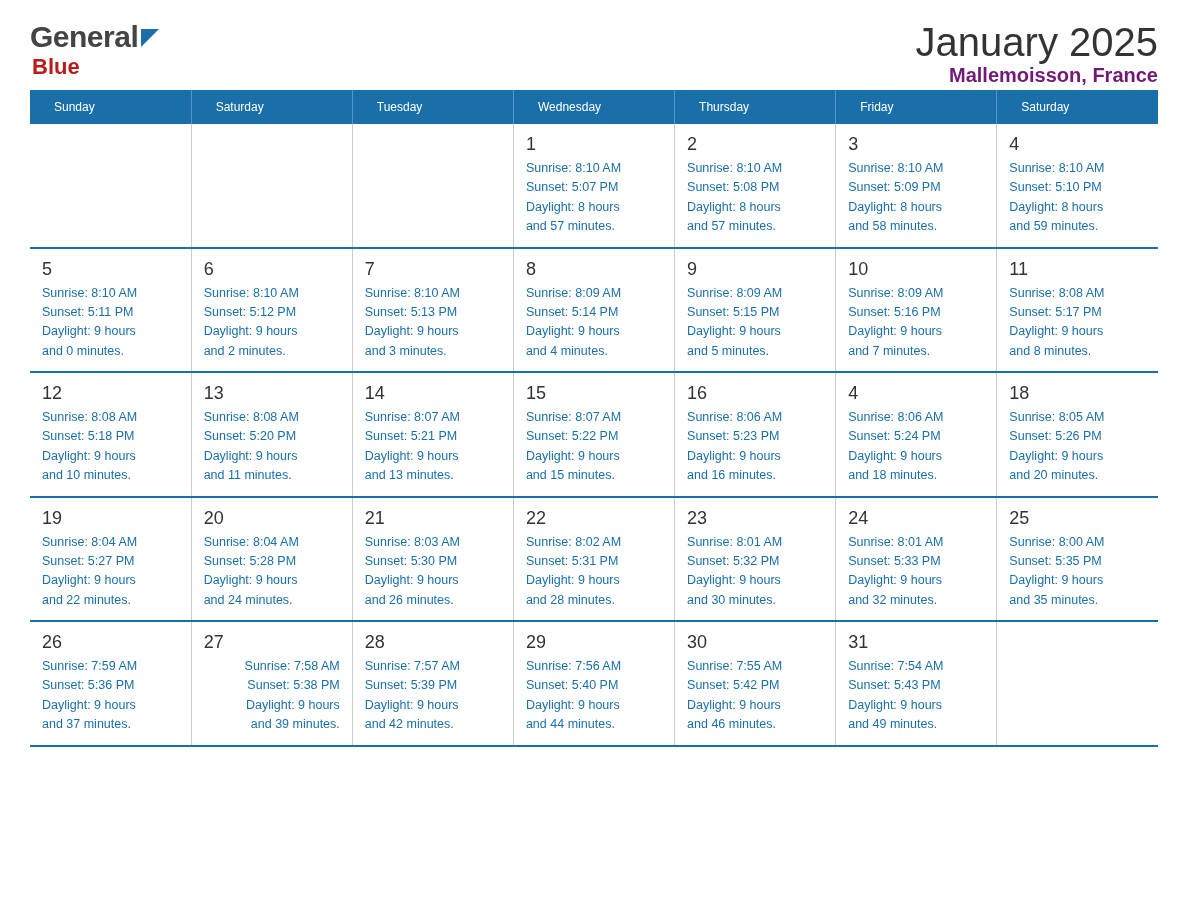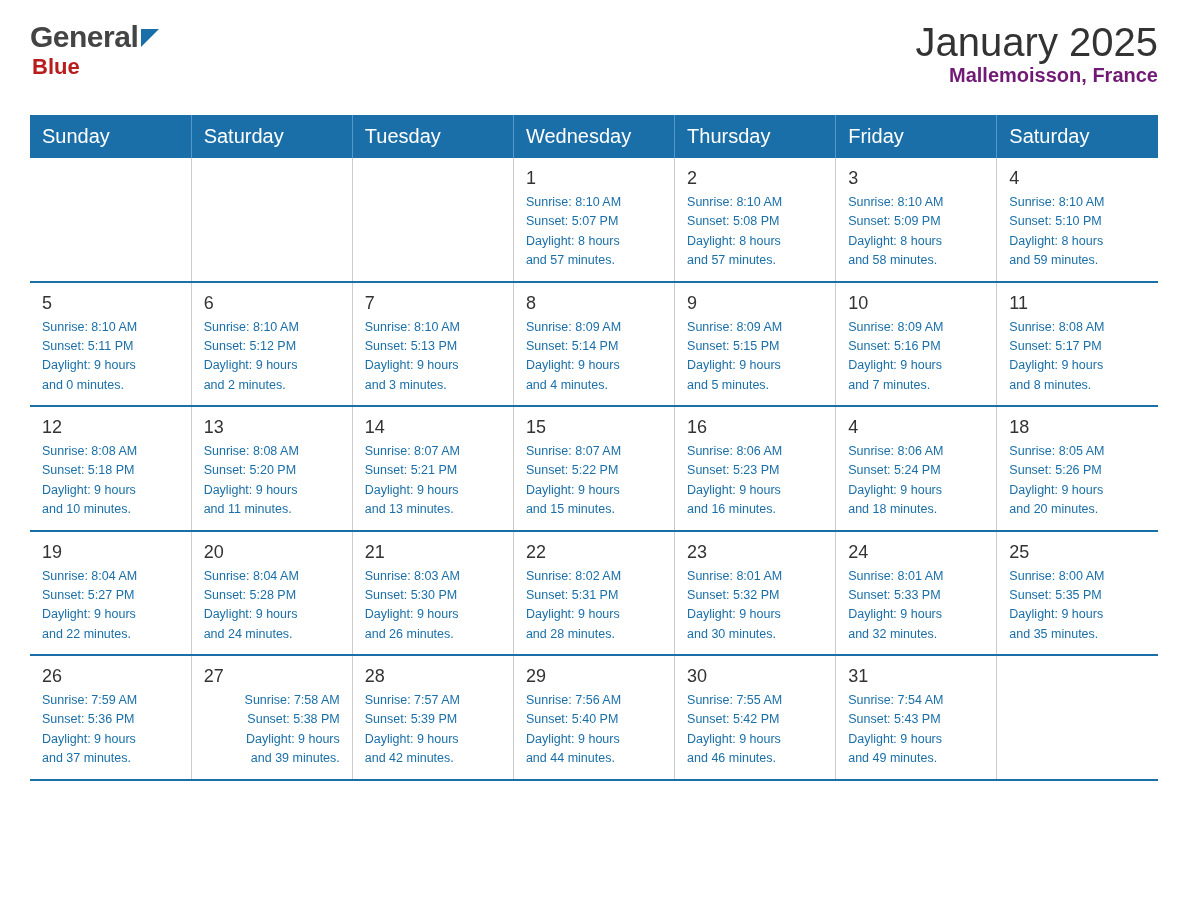--- a/index.html
+++ b/index.html
@@ -7,21 +7,21 @@
       background: #fff;
       font-family: Arial, sans-serif;
       width: 1188px;
       min-height: 918px;
       padding: 20px 30px;
     }
     .header {
       display: flex;
       justify-content: space-between;
       align-items: flex-start;
-      margin-bottom: 28px;
+      margin-bottom: 3px;
     }
     .title-block {
       text-align: right;
     }
     .title-block h1 {
       font-size: 40px;
       font-weight: normal;
       color: #333;
       line-height: 1.1;
     }
@@ -32,22 +32,22 @@
     }
     table {
       width: 100%;
       border-collapse: collapse;
       table-layout: fixed;
     }
     thead tr th {
       background-color: #1a6fa8;
       color: #fff;
       text-align: left;
-      padding: 10px 12px;
-      font-size: 20px;
+      padding: 10px 24px;
+      font-size: 12px;
       font-weight: normal;
       border-right: 1px solid #5599cc;
     }
     thead tr th:last-child {
       border-right: none;
     }
     tbody tr td {
       vertical-align: top;
       padding: 10px 12px;
       border-right: 1px solid #ccc;

